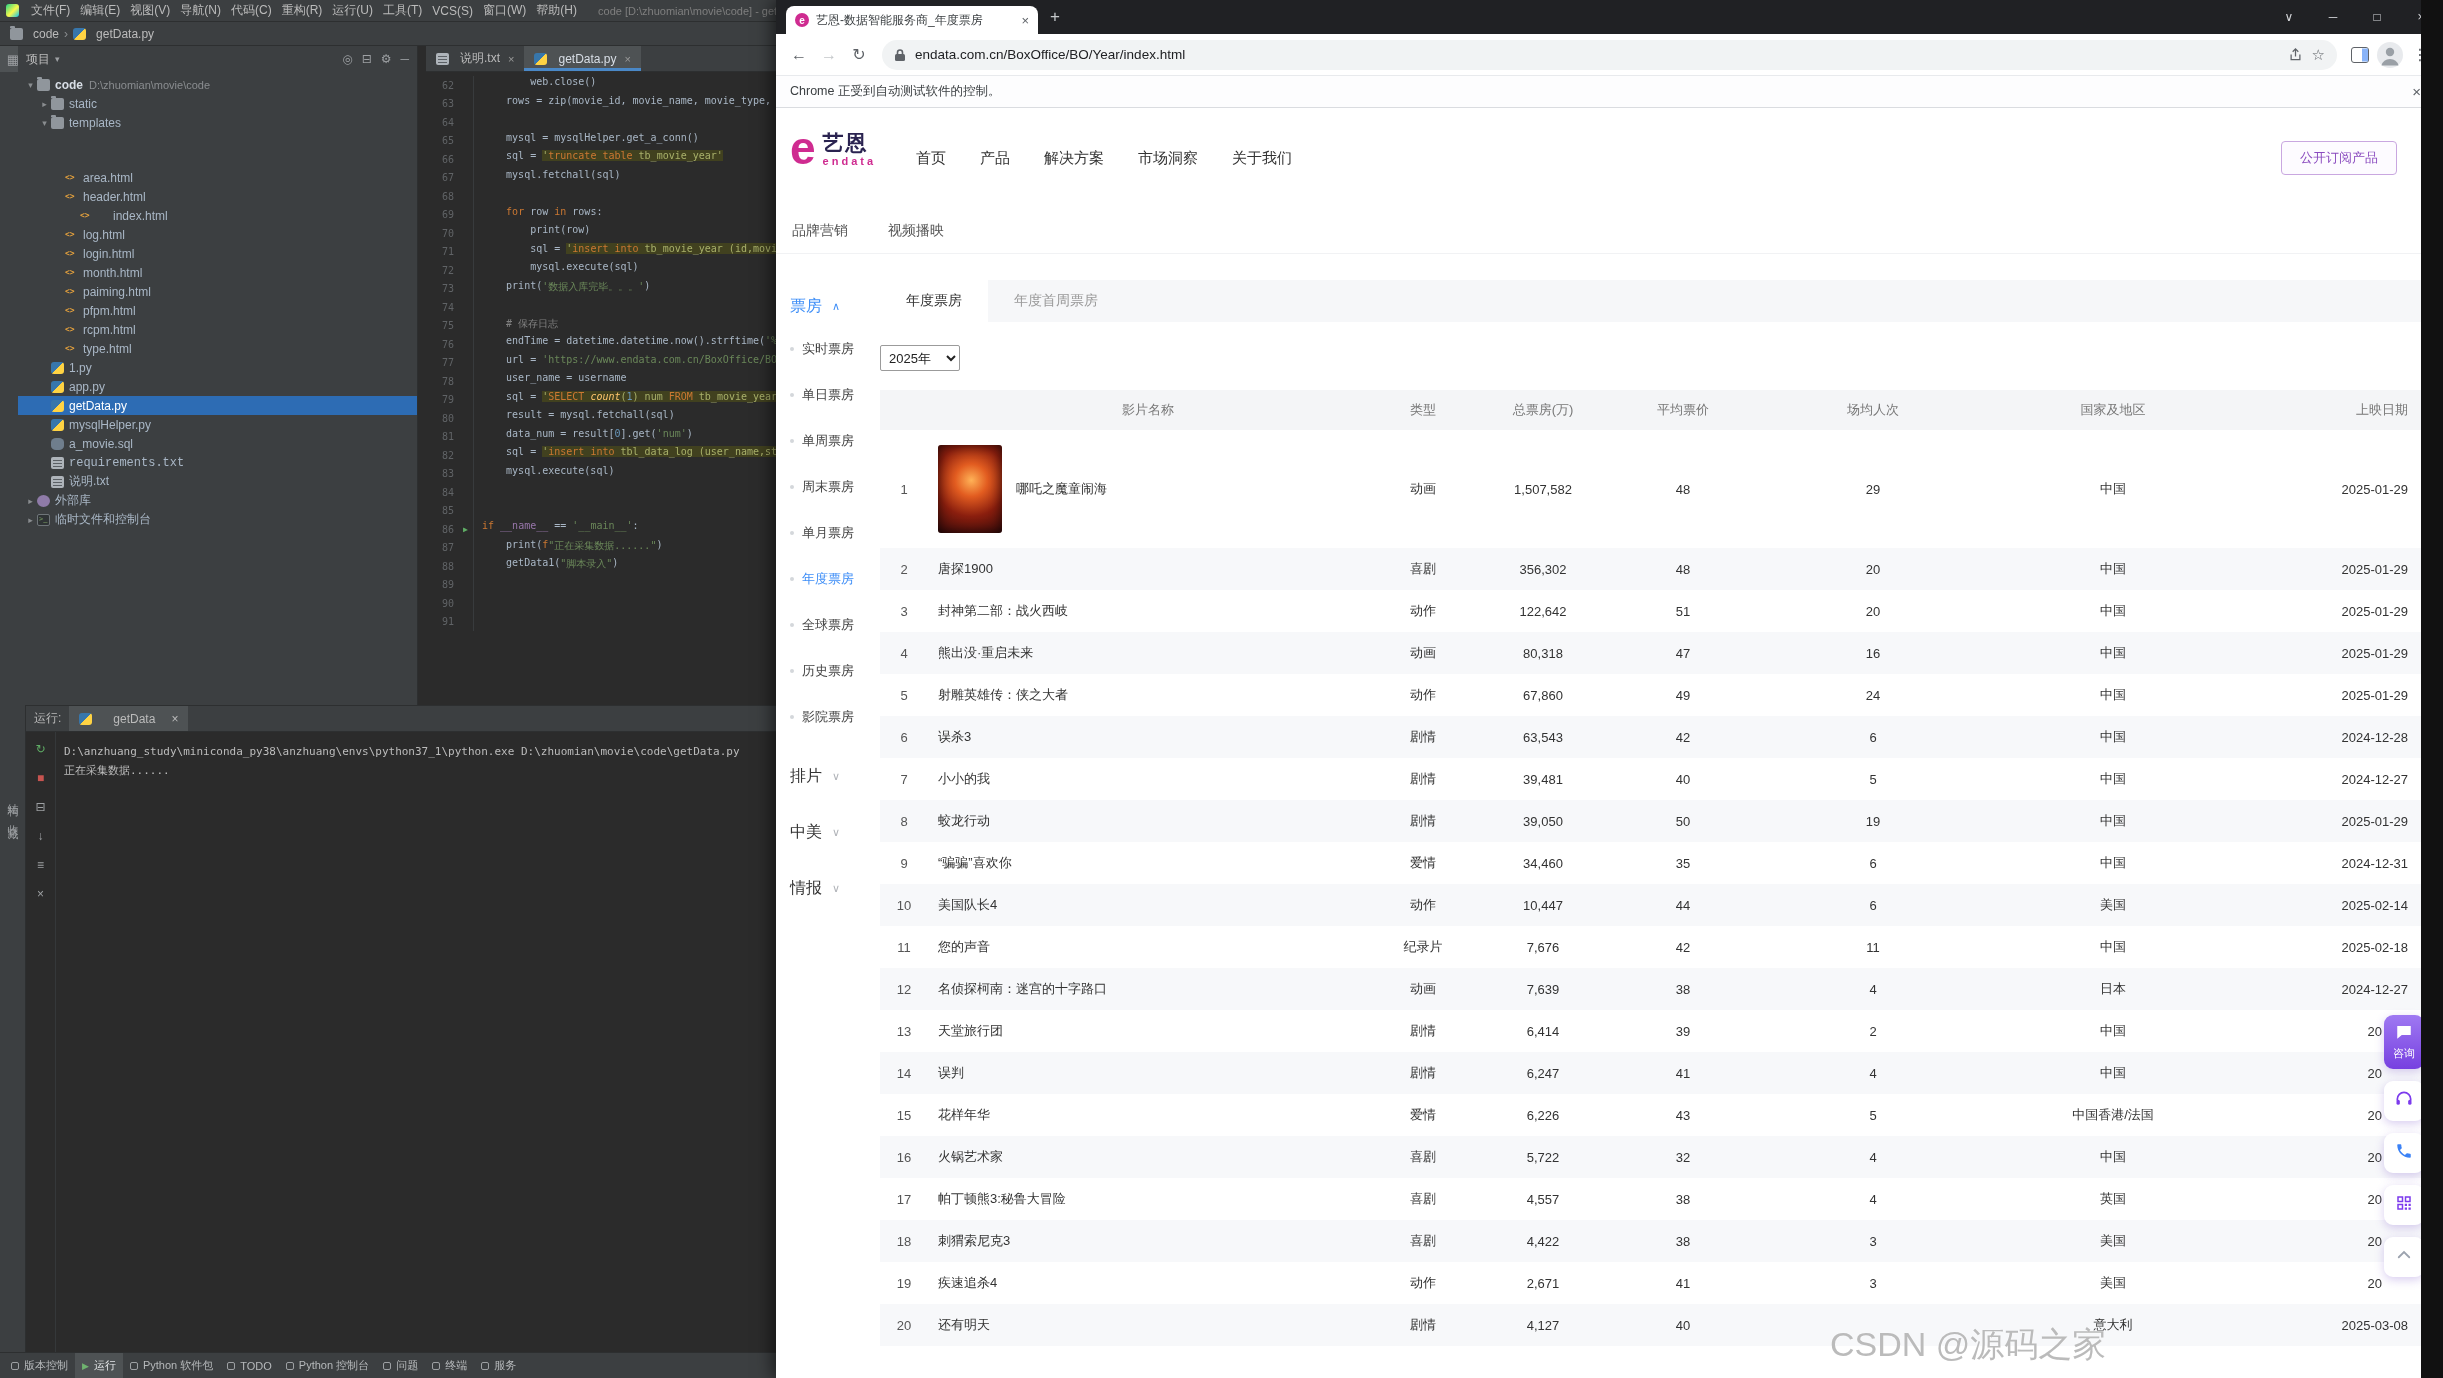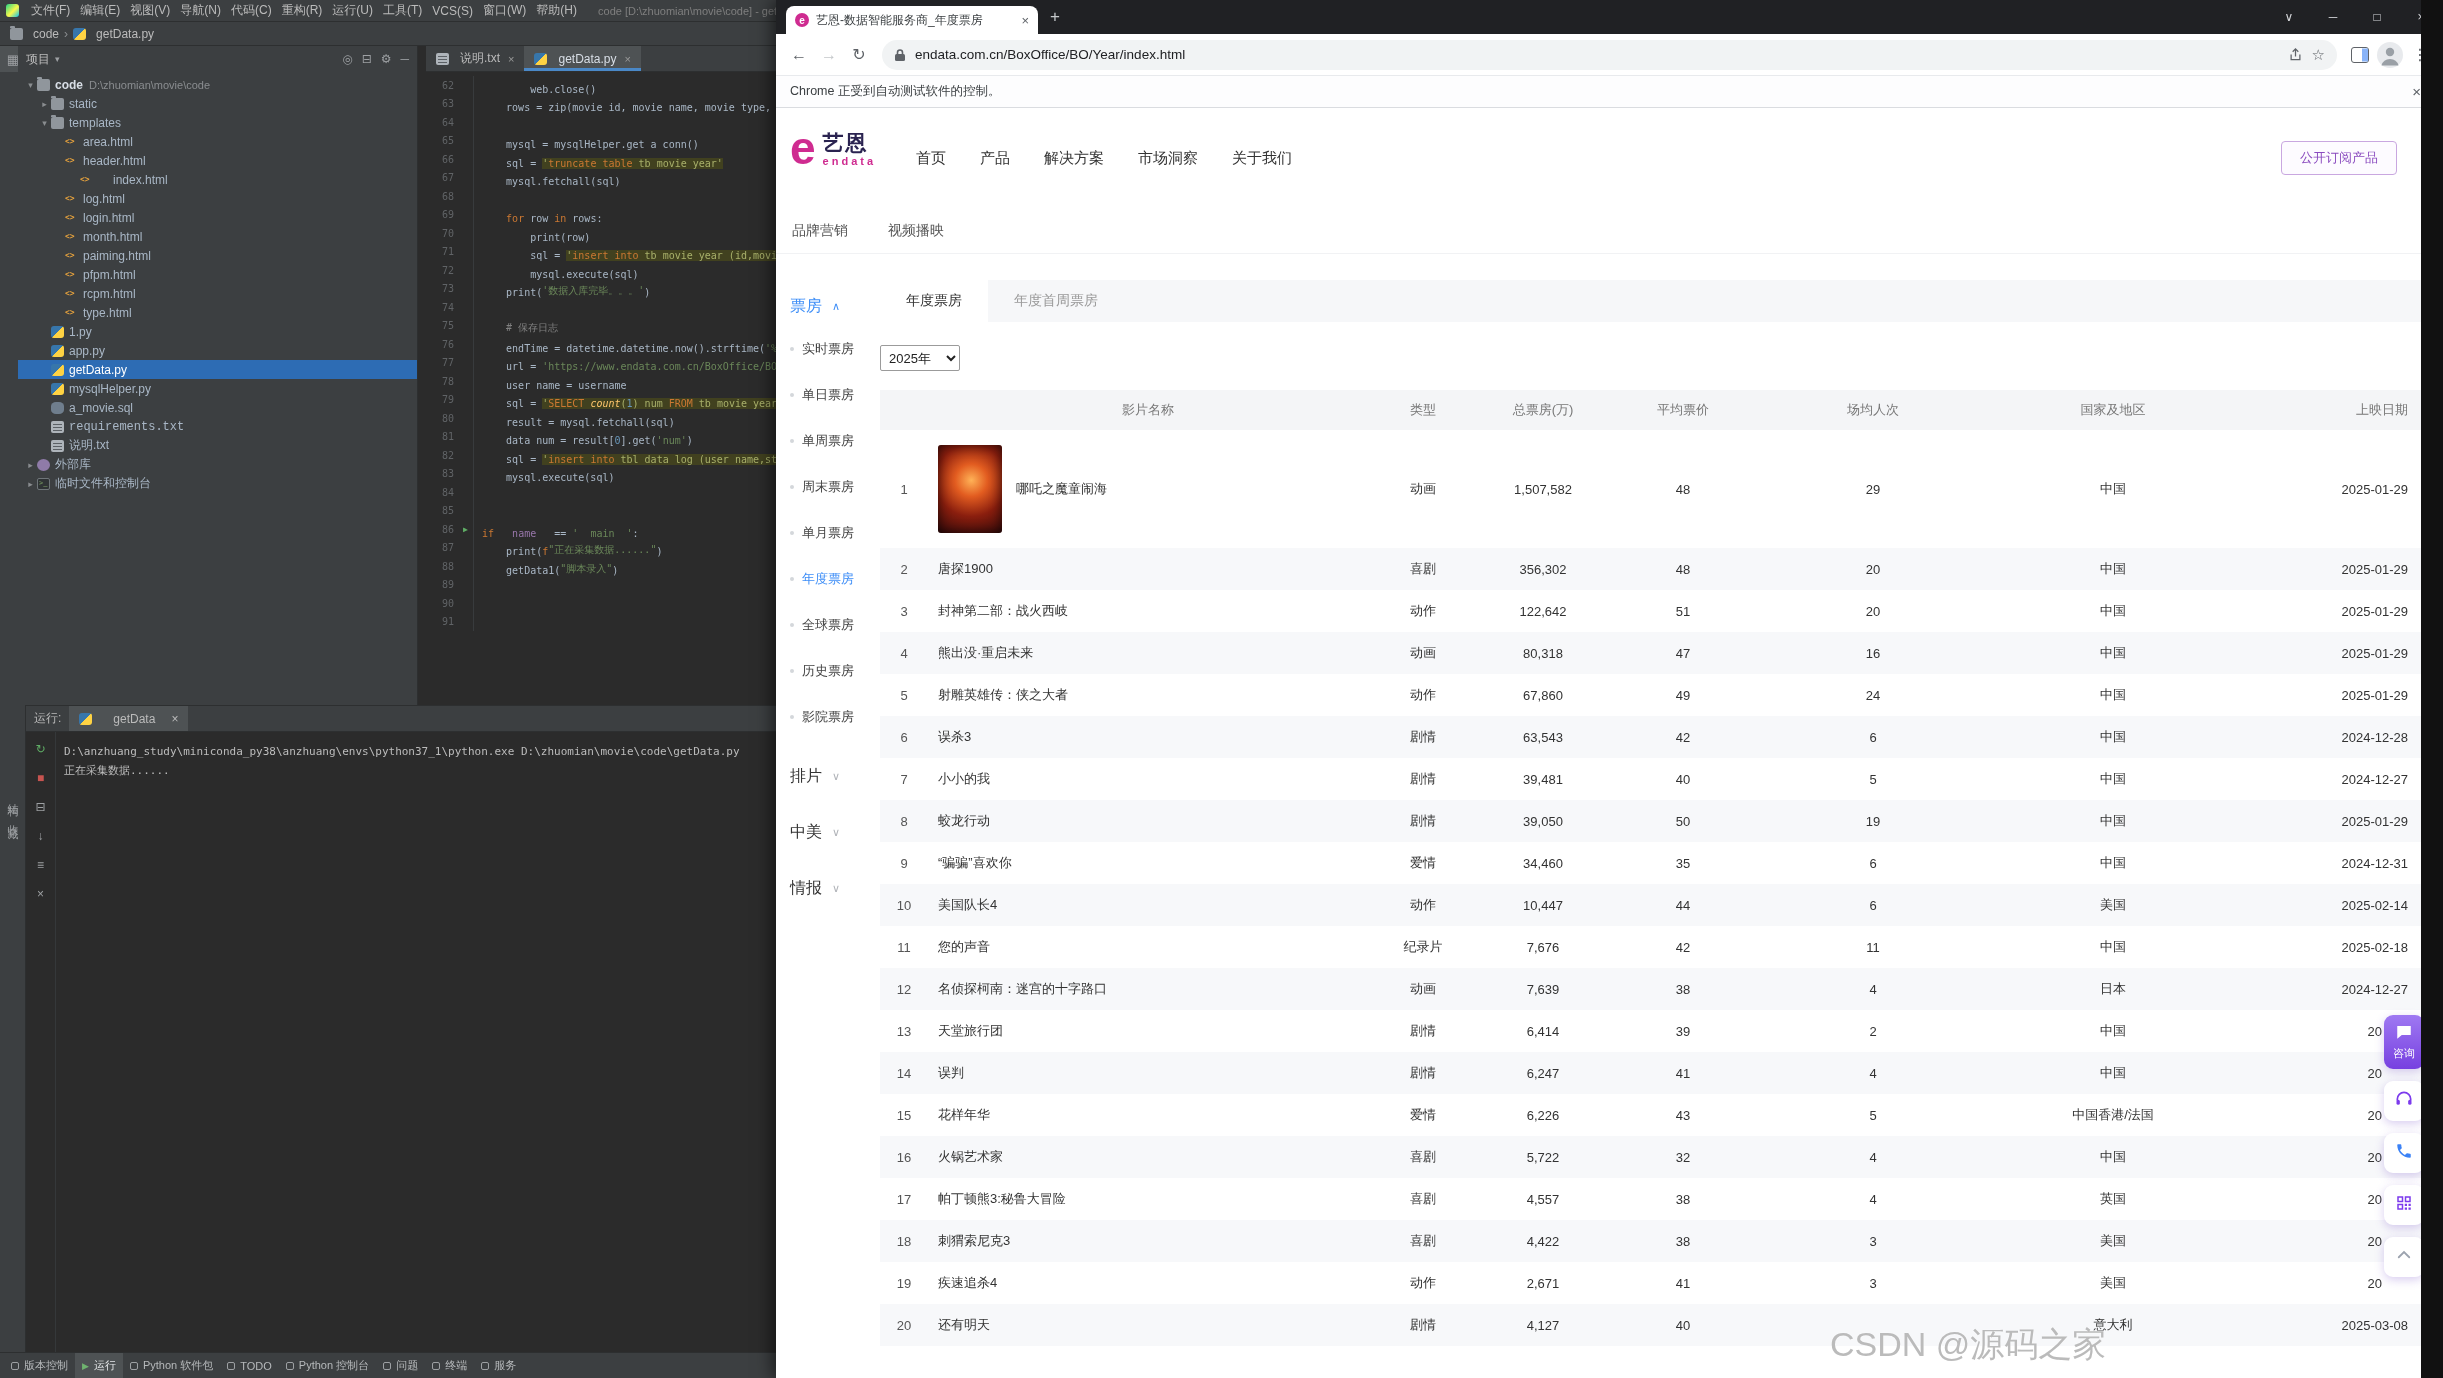--- a/index.html
+++ b/index.html
@@ -42,21 +42,21 @@
 .fic.console::before{content:">_";color:#6a8759;font:bold 7px "DejaVu Sans Mono",monospace;position:absolute;left:1px;top:0}
 .editor{position:absolute;left:426px;top:46px;right:0;bottom:673px;background:#2b2b2b}
 .etabs{height:26px;background:#3c3f41;border-bottom:1px solid #2d2f30;display:flex}
 .etab{display:flex;align-items:center;gap:6px;padding:0 10px;font-size:12px;color:#bbb;cursor:pointer}
 .etab.active{background:#4e5254;color:#d8dee6;box-shadow:inset 0 -3px 0 #4a88c7}
 .etab .x{color:#9a9a9a;font-size:11px;margin-left:2px}
 .ecode{position:absolute;top:26px;left:0;right:0;bottom:0;overflow:hidden;font-family:"DejaVu Sans Mono",monospace;font-size:10px;padding-top:4px}
 .cl{height:18.5px;display:flex;align-items:stretch;white-space:pre}
 .cl .ln{width:32px;text-align:right;color:#606366;flex:none;padding-right:4px;display:flex;align-items:center;justify-content:flex-end}
 .cl .gt{width:16px;flex:none;border-right:1px solid #383b3d;display:flex;align-items:center;justify-content:center;color:#5fad65;font-size:8px}
-.cl .ct{flex:1;overflow:hidden;padding-left:8px;display:flex;align-items:flex-end}
+.cl .ct{flex:1;overflow:hidden;padding-left:8px;display:flex;align-items:flex-start}
 .pl{color:#a9b7c6}.kw{color:#cc7832}.str{color:#6a8759}.num{color:#6897bb}.cm{color:#808080}.dn{color:#9876aa}
 .sqs,.sqk,.sqf,.sqn{background:#41411f}
 .sqs{color:#a8b06a}.sqk{color:#cc7832}.sqf{color:#ffc66d;font-style:italic}.sqn{color:#6897bb}
 .consolewin{position:absolute;left:26px;right:0;top:705px;bottom:26px;background:#2b2b2b;border-top:1px solid #2d2f30}
 .chead{height:26px;background:#3c3f41;border-bottom:1px solid #2d2f30;display:flex;align-items:center;gap:8px;padding-left:8px;font-size:12px;color:#bbb}
 .chead .rt{display:flex;align-items:center;gap:16px;background:#4e5254;height:100%;padding:0 10px;cursor:pointer}
 .cbody{position:absolute;top:26px;bottom:0;left:0;right:0;display:flex}
 .cicons{width:30px;display:flex;flex-direction:column;align-items:center;padding-top:8px;gap:11px;border-right:1px solid #35383a}
 .ci{width:18px;height:18px;display:flex;align-items:center;justify-content:center;font-size:12px;color:#9da0a3;cursor:pointer}
 .ci.green{color:#5fad65}.ci.red{color:#c75450}
@@ -189,21 +189,21 @@
           <div class="ti" style="padding-left: 20px;">
             <span class="arr">▸</span>
             <span class="fic folder"></span>
             <span class="lab">static</span>
           </div>
           <div class="ti" style="padding-left: 20px;">
             <span class="arr">▾</span>
             <span class="fic folder"></span>
             <span class="lab">templates</span>
           </div>
-          <div class="ti" style="padding-left: 34px;">
+          <div class="ti" style="padding-left: 34px; margin-top: 36px;">
             <span class="arr"></span>
             <span class="fic html"></span>
             <span class="lab">area.html</span>
           </div>
           <div class="ti" style="padding-left: 34px;">
             <span class="arr"></span>
             <span class="fic html"></span>
             <span class="lab">header.html</span>
           </div>
           <div class="ti" style="padding-left: 34px; gap: 15px;">

